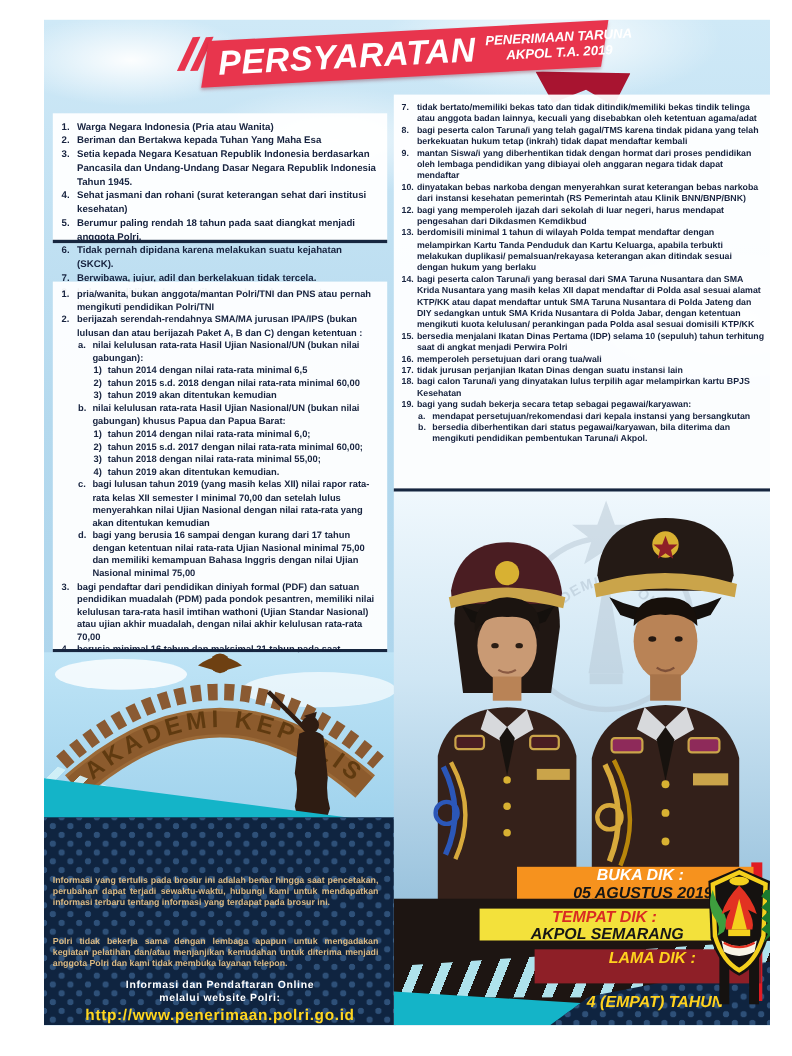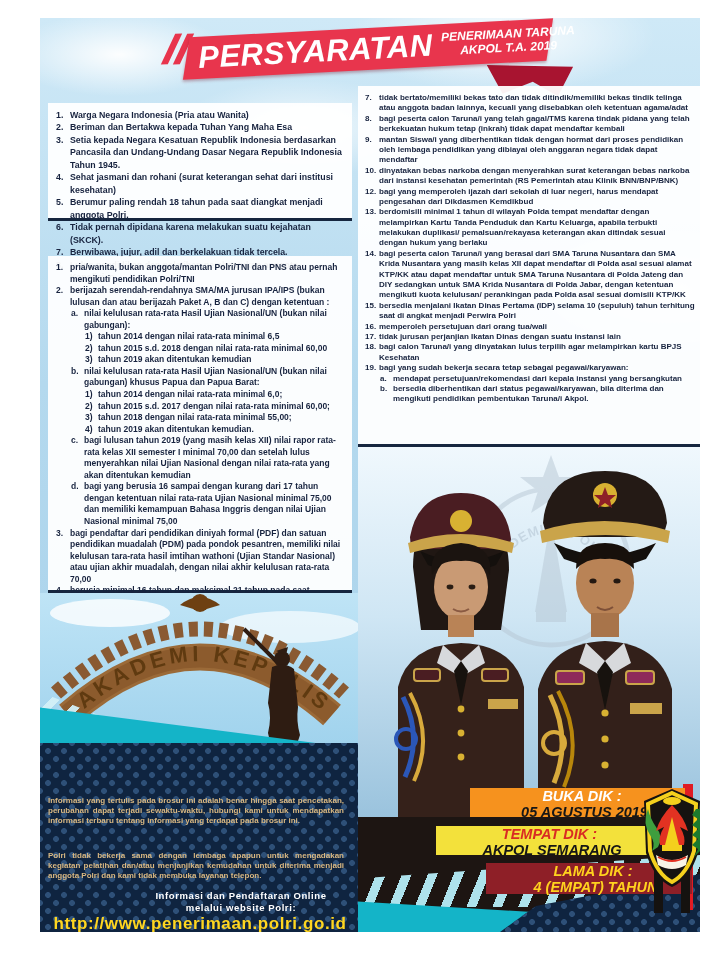--- a/index.html
+++ b/index.html
@@ -45,43 +45,43 @@
   .gate-stripes{position:absolute;left:0;top:60px;width:230px;height:130px;
     background:repeating-linear-gradient(135deg,rgba(210,240,247,.95) 0 7px,rgba(0,0,0,0) 7px 20px);
     clip-path:polygon(0 30%,100% 100%,0 100%);}
   .teal-wedge{position:absolute;left:0;top:92px;width:320px;height:75px;background:#14b4c8;
     clip-path:polygon(0 30%,100% 85%,100% 100%,0 100%);}
   .navy{position:absolute;left:0;top:150px;width:320px;height:189px;background-color:#0f2440;
     background-image:radial-gradient(circle,#2e5078 2.6px,rgba(0,0,0,0) 3.2px),radial-gradient(circle,#2e5078 2.6px,rgba(0,0,0,0) 3.2px);
     background-size:16px 16px,16px 16px;background-position:0 0,8px 8px;}
   .disc{position:absolute;left:8px;width:296px;color:#d9b882;font-weight:bold;font-size:8px;line-height:1.22;text-align:justify;}
   .disc1{top:203px;} .disc2{top:258px;}
-  .online{position:absolute;left:0;top:297px;width:100%;text-align:center;color:#ffffff;font-weight:bold;font-size:9.5px;line-height:1.25;letter-spacing:.6px;margin-left:41px;}
-  .website{position:absolute;left:0;top:321px;width:100%;text-align:center;color:#ffd61f;font-weight:bold;font-size:17px;letter-spacing:.6px;}
+  .online{position:absolute;left:0;top:297px;width:100%;text-align:center;color:#ffffff;font-weight:bold;font-size:9.5px;line-height:1.25;letter-spacing:.6px;}
+  .website{position:absolute;left:0;top:321px;width:100%;text-align:center;color:#ffd61f;font-weight:bold;font-size:14px;letter-spacing:.6px;}
   
   .cadets{position:absolute;left:318px;top:429px;width:342px;height:485px;overflow:hidden;
     background:linear-gradient(180deg,#f0f8fd 0%,#cfe6f4 35%,#9cc4de 75%,#86b2d0 100%);}
   .cadets > svg{position:absolute;}
   .bottom-dark{position:absolute;left:0;bottom:0;width:342px;height:115px;background:#1d1512;}
   .band-stripes{position:absolute;left:0;bottom:25px;width:342px;height:52px;
     background:repeating-linear-gradient(112deg,#aee2ec 0 9px,rgba(0,0,0,0) 9px 24px);
     clip-path:polygon(0 45%,100% 0,100% 100%,0 100%);}
   .band-teal{position:absolute;left:0;bottom:0;width:235px;height:36px;background:#14b4c8;clip-path:polygon(0 15%,100% 55%,100% 100%,0 100%);}
   .band-navy{position:absolute;right:0;bottom:0;width:200px;height:58px;background-color:#0f2440;
     background-image:radial-gradient(circle,#2e5078 2.6px,rgba(0,0,0,0) 3.2px),radial-gradient(circle,#2e5078 2.6px,rgba(0,0,0,0) 3.2px);
     background-size:16px 16px,16px 16px;background-position:0 0,8px 8px;
     clip-path:polygon(0 100%,18% 55%,100% 0,100% 100%);}
   
   .red-stripe{position:absolute;left:325px;top:337px;width:10px;height:126px;background:#e01b23;}
   .bar{position:absolute;display:flex;align-items:center;white-space:nowrap;font-weight:bold;font-style:italic;flex-direction:column;}
   .bar-buka{left:112px;top:341px;width:215px;height:29px;background:#f6921e;font-size:14.5px;padding-left:9px;box-sizing:border-box;}
   .bar-buka .bar-label{color:#ffffff;} .bar-buka .bar-value{color:#161616;margin-left:5px;}
   .bar-tempat{left:78px;top:379px;width:218px;height:29px;background:#f3e13b;font-size:14.5px;padding-left:9px;box-sizing:border-box;}
   .bar-tempat .bar-label{color:#d92b23;} .bar-tempat .bar-value{color:#161616;margin-left:5px;}
-  .bar-lama{left:128px;top:416px;width:206px;height:31px;background:#8e1f27;font-size:14.5px;padding-left:8px;box-sizing:border-box;}
+  .bar-lama{left:128px;top:416px;width:206px;height:31px;background:#8e1f27;font-size:14.5px;padding-left:8px;box-sizing:border-box;gap:24px;}
   .bar-lama .bar-label{color:#ffd21e;} .bar-lama .bar-value{color:#ffd21e;margin-left:5px;}
   .logo{position:absolute;left:280px;top:340px;}
 </style>
 </head>
 <body>
 
 <div class="poster">
 
   <div class="slash slash1"></div>
   <div class="slash slash2"></div>

